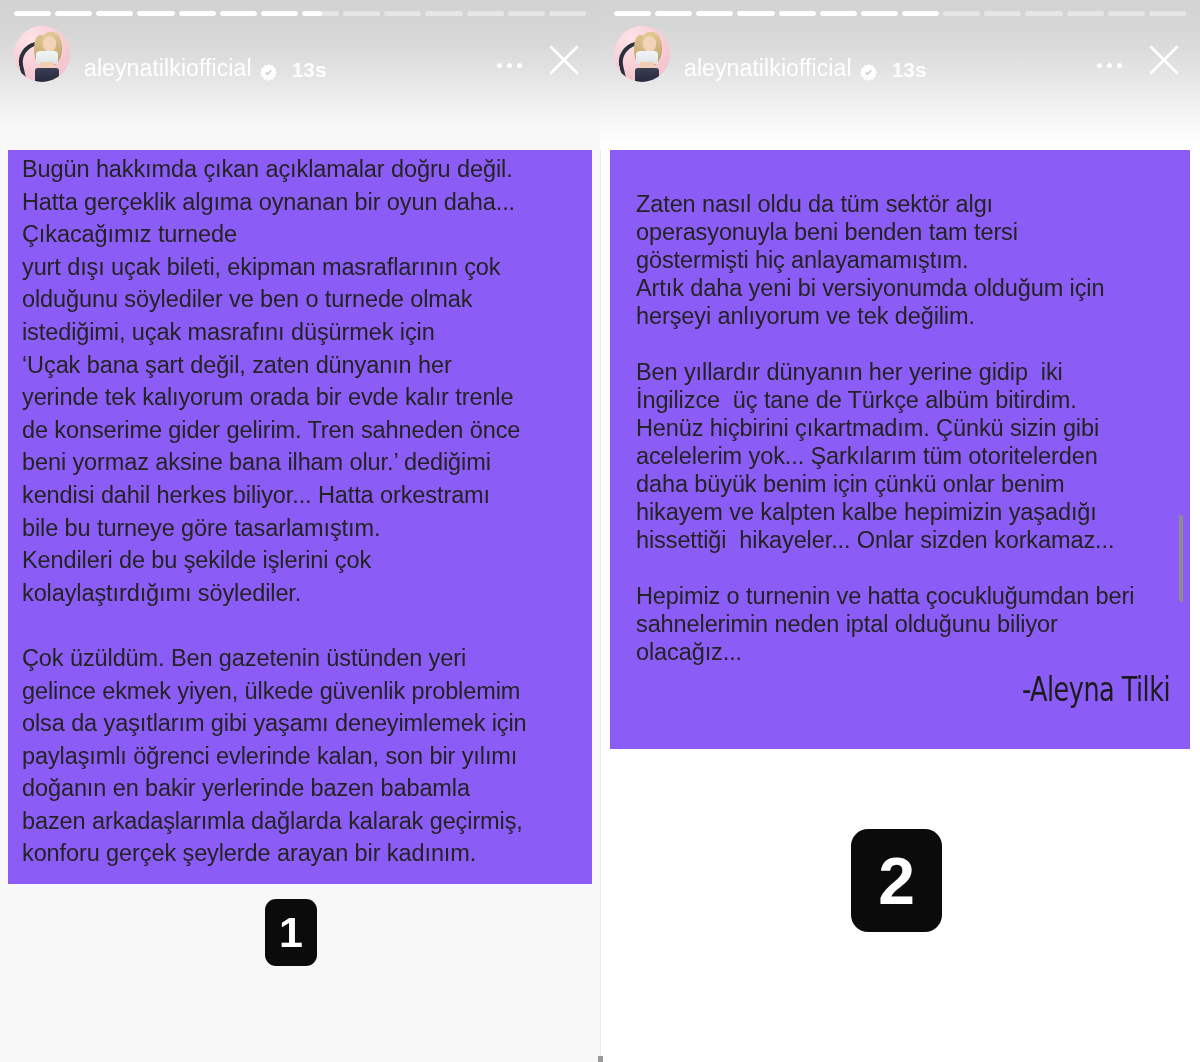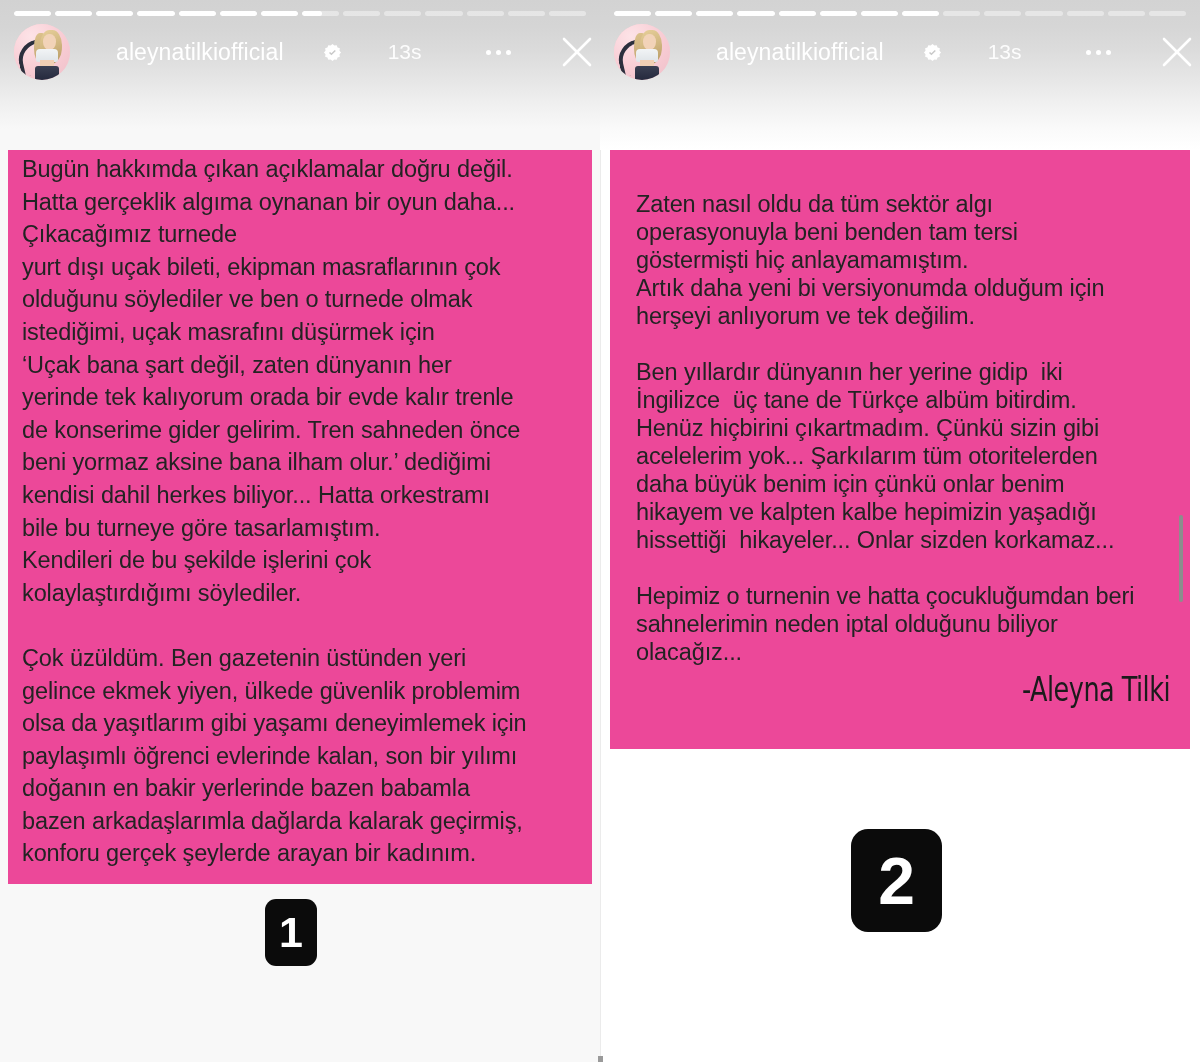--- a/index.html
+++ b/index.html
@@ -93,23 +93,22 @@
   }
 
   
   .user-row {
     position: absolute;
     left: 14px;
     top: 22px;
     width: 572px;
     height: 60px;
     display: flex;
-    align-items: center;
+    align-items: flex-end;
     z-index: 8;
-    gap: 32px;
   }
   .avatar {
     width: 56px;
     height: 56px;
     border-radius: 50%;
     flex: 0 0 56px;
     overflow: hidden;
     position: relative;
     background: #f6cdd3;
   }
@@ -183,21 +182,21 @@
     height: 19px;
     flex: 0 0 19px;
     display: inline-flex;
     align-items: center;
     justify-content: center;
   }
   .timestamp {
     margin-left: 14px;
     color: rgba(255,255,255,0.92);
     font-size: 21px;
-    font-weight: 400;
+    font-weight: 700;
   }
   .spacer { flex: 1 1 auto; }
   .menu-dots {
     width: 34px;
     height: 34px;
     display: flex;
     align-items: center;
     justify-content: center;
     gap: 5px;
   }
@@ -210,21 +209,21 @@
   .close-btn {
     width: 44px;
     height: 44px;
     margin-left: 16px;
     display: flex;
     align-items: center;
     justify-content: center;
   }
   .text-card {
     position: absolute;
-    background: #ec4899;
+    background: #8b5cf6;
     box-sizing: border-box;
   }
   .panel.left .text-card {
     left: 8px;
     top: 145px;
     width: 584px;
     padding: 8px 14px 14px 14px;
   }
   .panel.right .text-card {
     left: 10px;

